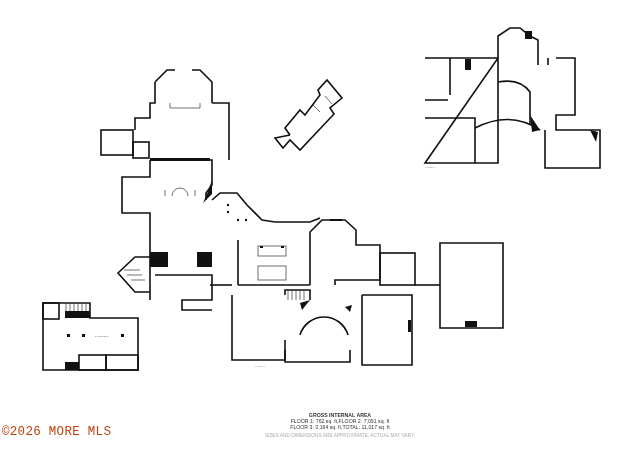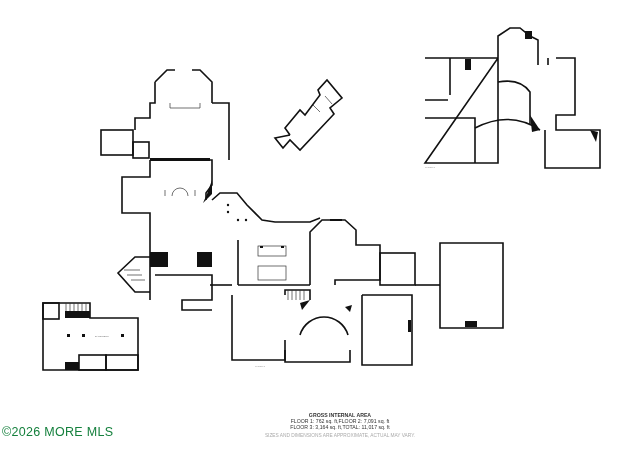--- a/index.html
+++ b/index.html
@@ -4,21 +4,21 @@
 <style>
   html,body{margin:0;padding:0;background:#fff;}
   body{width:640px;height:452px;position:relative;overflow:hidden;font-family:"Liberation Sans",sans-serif;}
   svg{position:absolute;left:0;top:0;}
   .w{fill:none;stroke:#111;stroke-width:1.6;stroke-linejoin:miter;}
   .t{fill:none;stroke:#333;stroke-width:0.7;}
   .f{fill:#111;}
   .area{position:absolute;left:240px;top:412px;width:200px;text-align:center;color:#333;font-size:5.2px;line-height:6.2px;}
   .area .title{font-weight:bold;}
   .area .disc{color:#aaa;margin-top:2px;font-size:4.8px;}
-  .wm{position:absolute;left:2px;top:425px;color:#15803d;font-size:12.5px;letter-spacing:0.3px;}
+  .wm{position:absolute;left:2px;top:425px;color:#c2410c;font-size:12.5px;letter-spacing:0.3px;font-family:Liberation Mono, monospace;}
 </style>
 </head>
 <body>
 
 <svg width="640" height="452" viewBox="0 0 640 452">
 
   <g>
     <rect class="w" x="43" y="303" width="16" height="16"></rect>
     <path class="w" d="M43 303 H90 V318 H138 V370 H43 Z"></path>
     <rect class="f" x="65" y="311" width="25" height="7"></rect>

